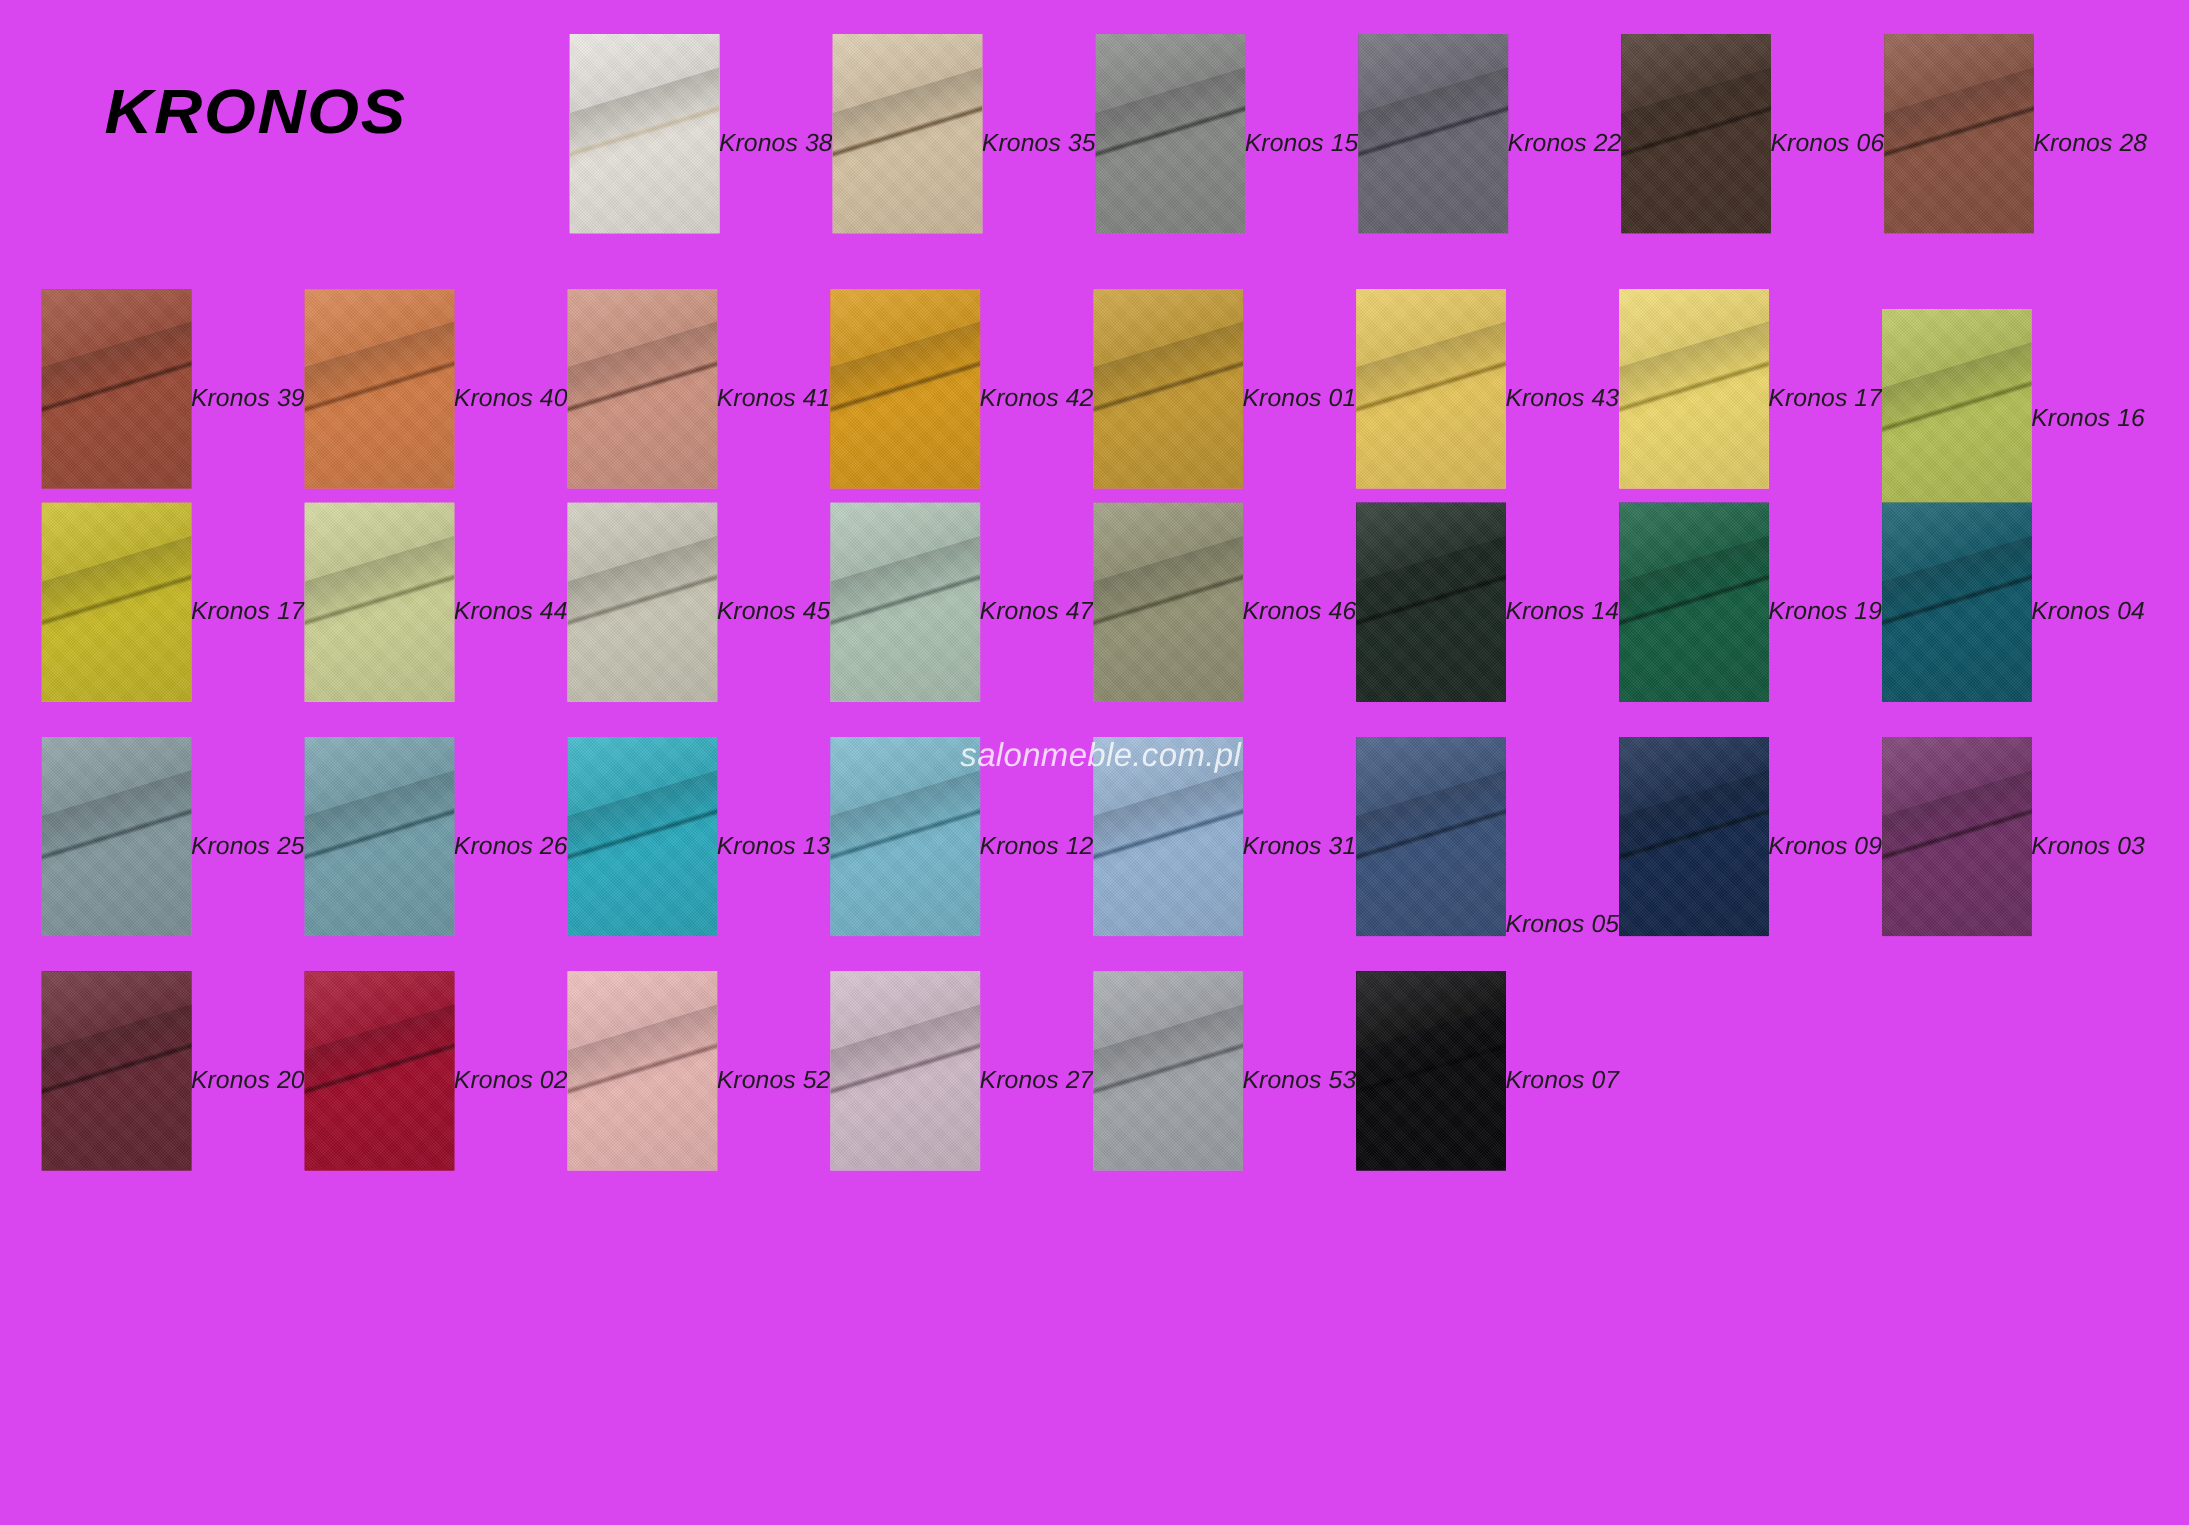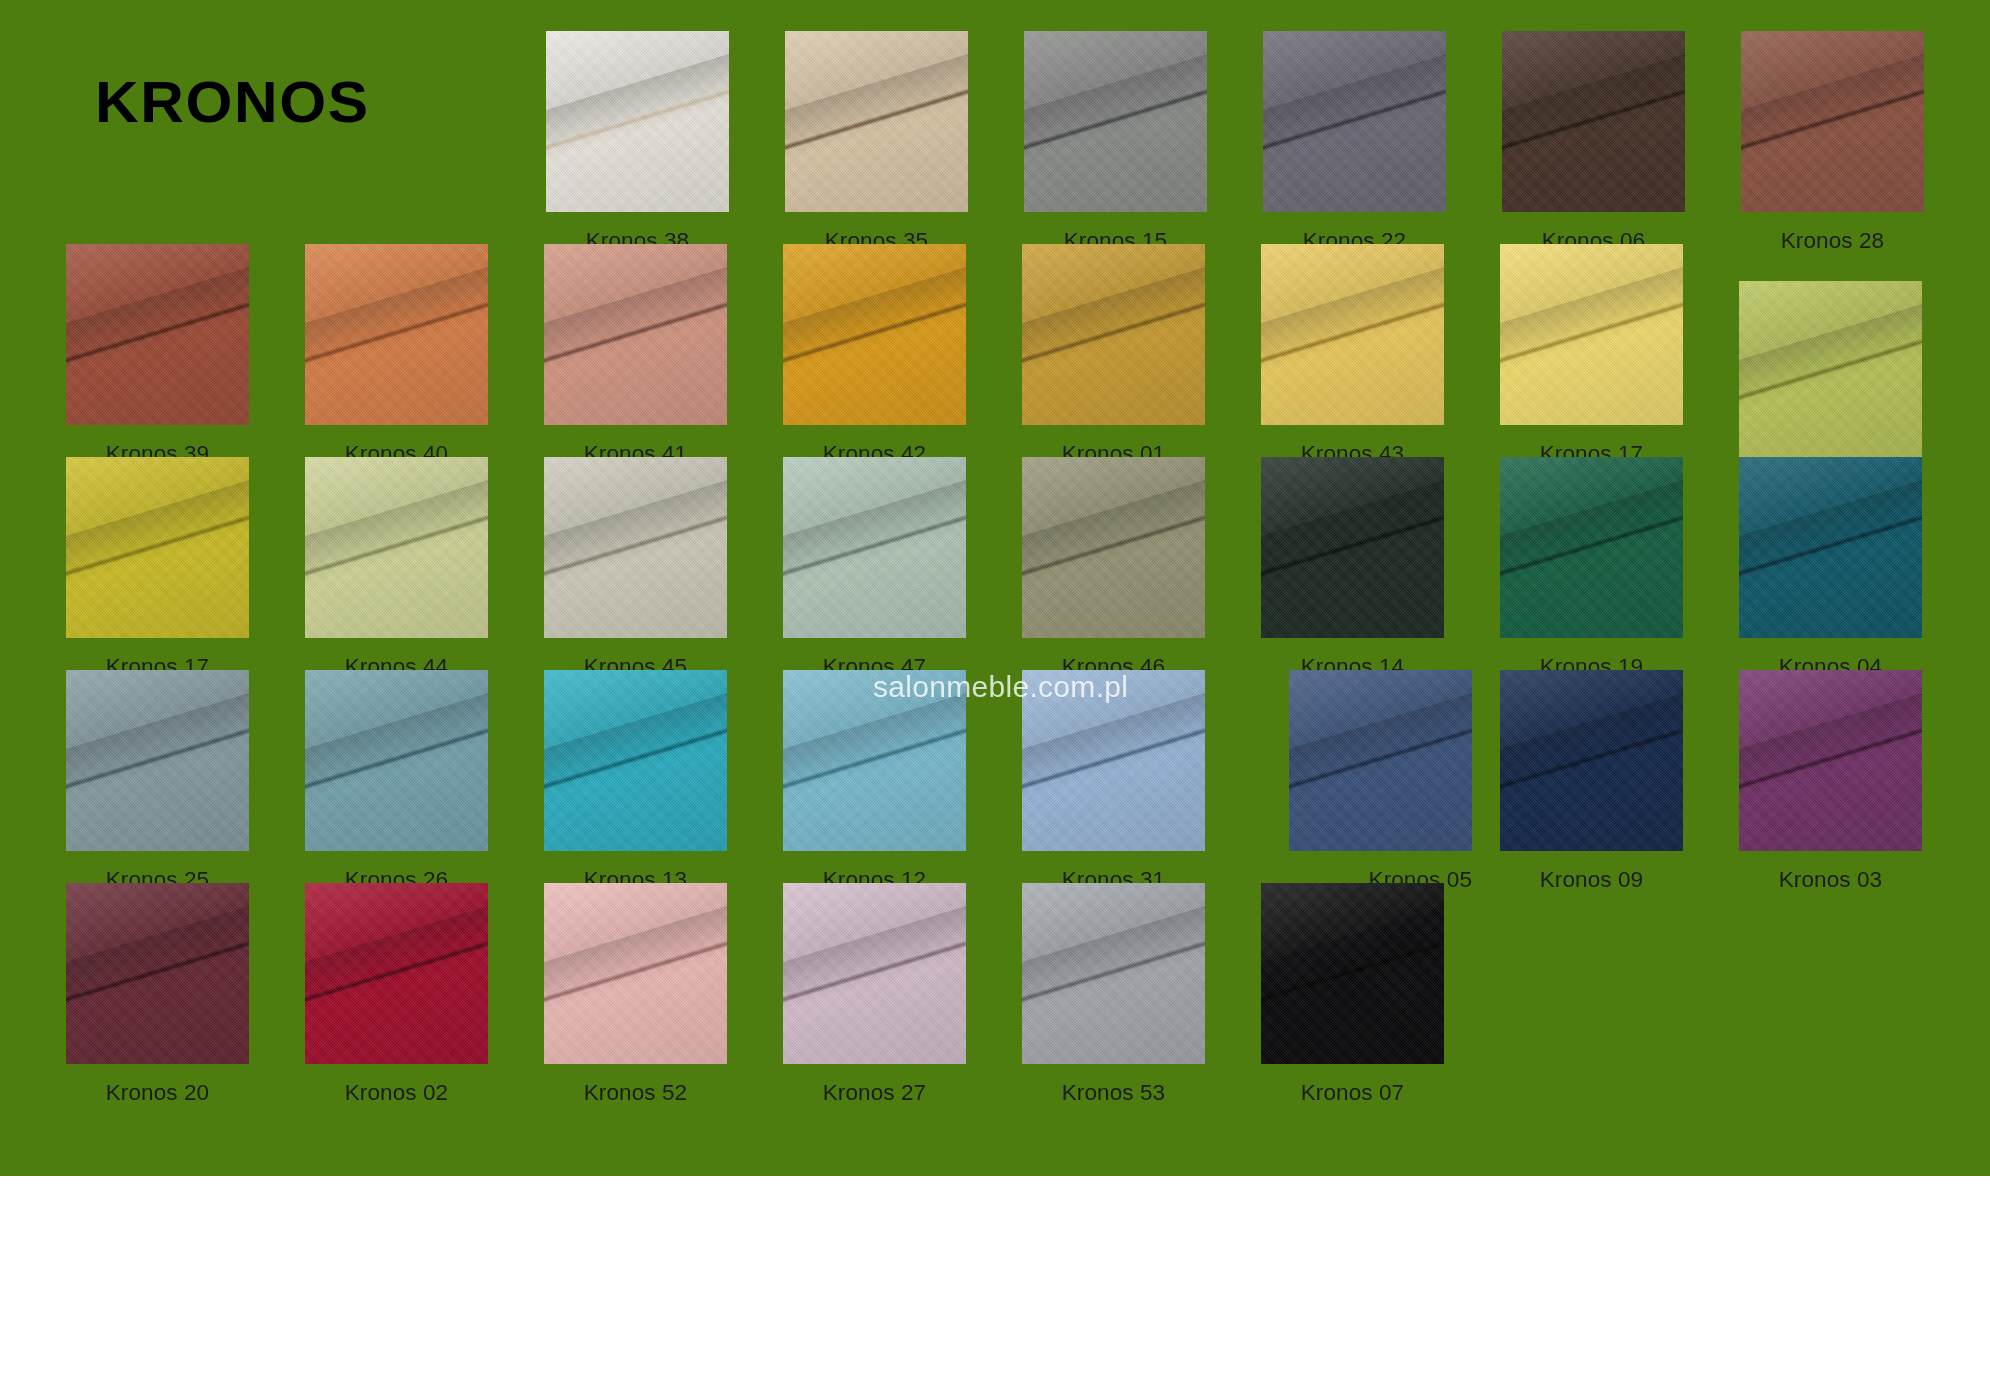--- a/index.html
+++ b/index.html
@@ -9,22 +9,23 @@
     width: 1990px;
     height: 1386px;
     background: #ffffff;
     font-family: "Liberation Sans", "DejaVu Sans", sans-serif;
     overflow: hidden;
   }
 
   #page {
     position: relative;
     width: 1990px;
-    height: 1176px;
-    background: #4d7c0f;
+    height: 1386px;
+    background: #d946ef;
+    font-style: italic;
   }
 
   
   .brand-title {
     position: absolute;
     left: 95px;
     top: 74px;
     font-family: "Liberation Sans", "DejaVu Sans", sans-serif;
     font-weight: 700;
     font-size: 57px;
@@ -53,21 +54,20 @@
     justify-content: flex-start;
     gap: 0;
   }
 
   .row.row-1 { justify-content: flex-end; }
 
   .cell {
     width: 239px;
     margin-right: 0;
     display: flex;
-    flex-direction: column;
     align-items: center;
   }
 
   .swatch {
     position: relative;
     width: 183px;
     height: 181px;
     overflow: hidden;
     background: #cccccc;
   }

